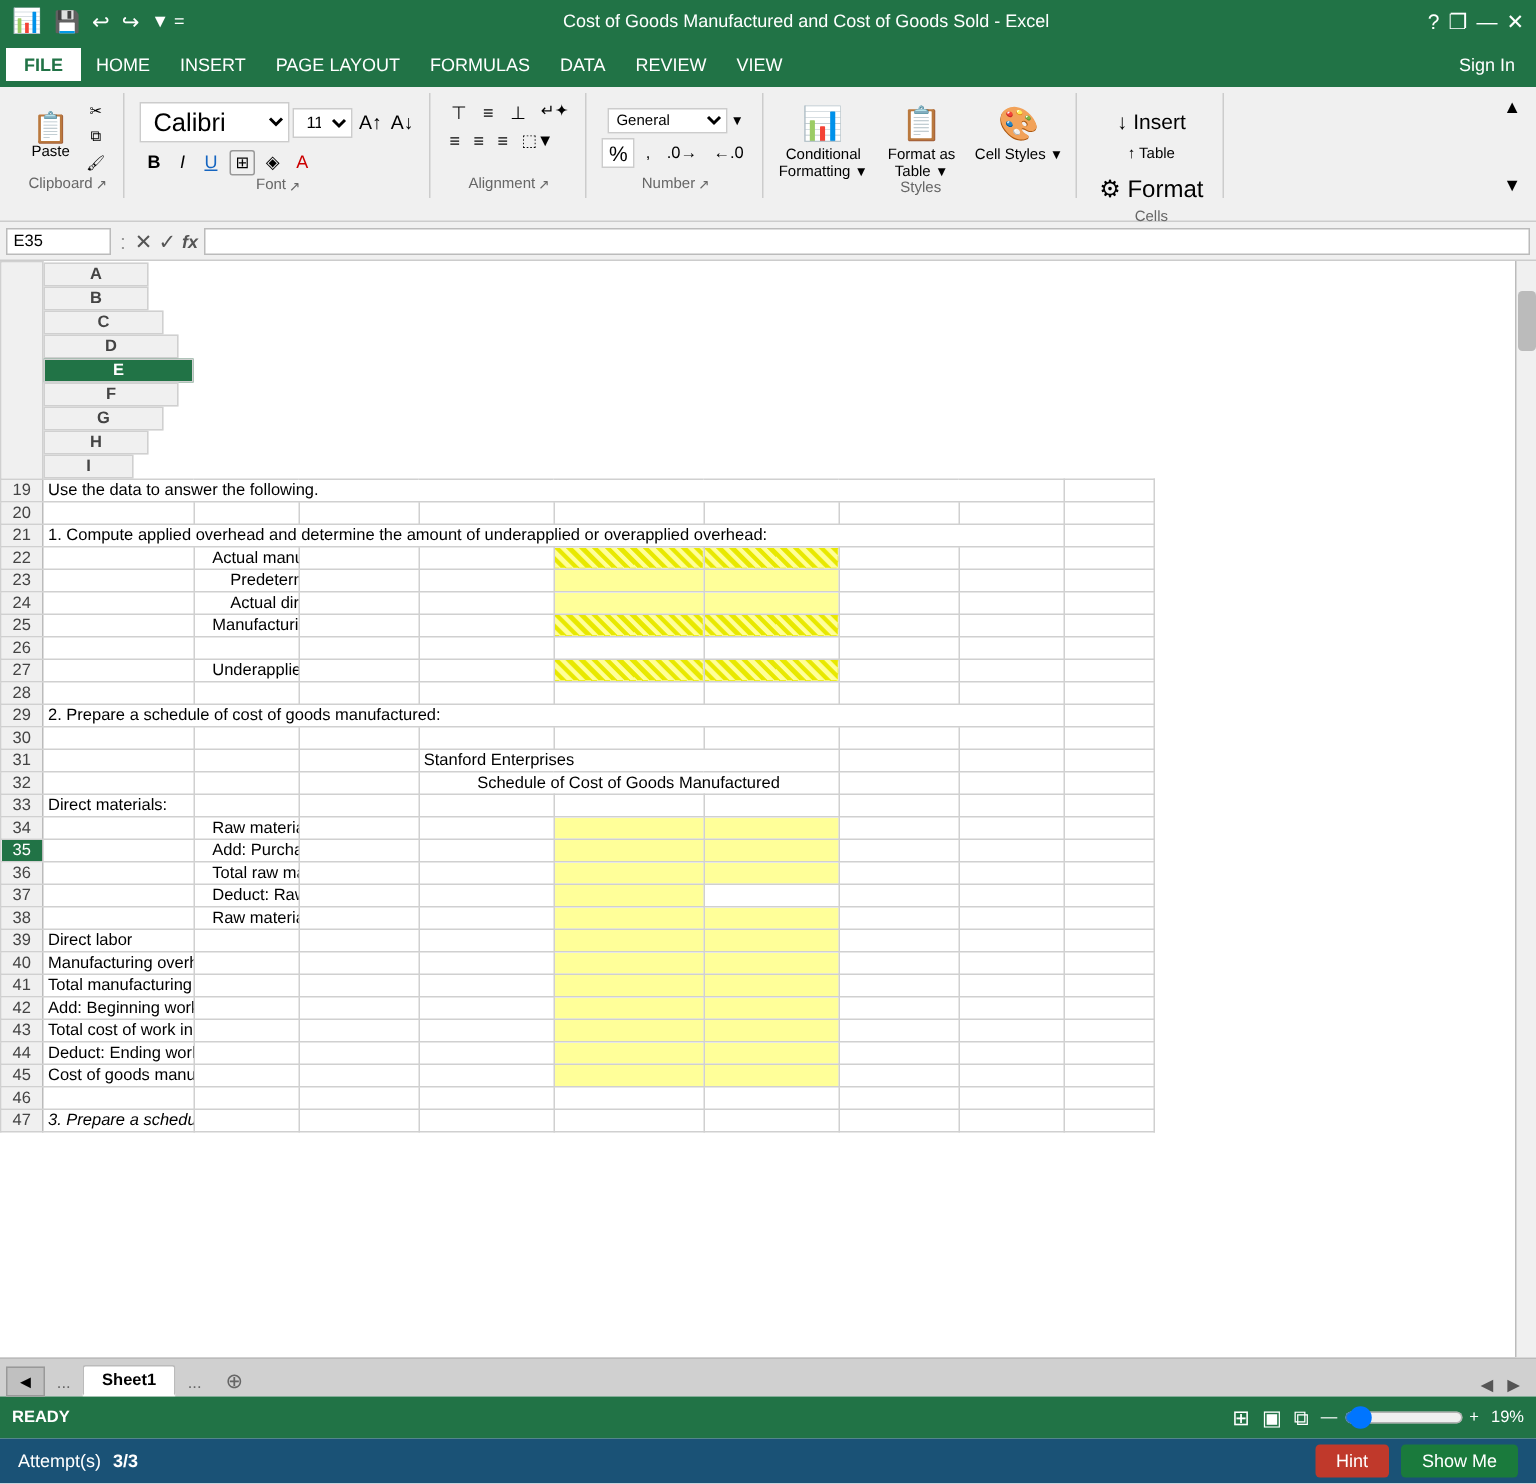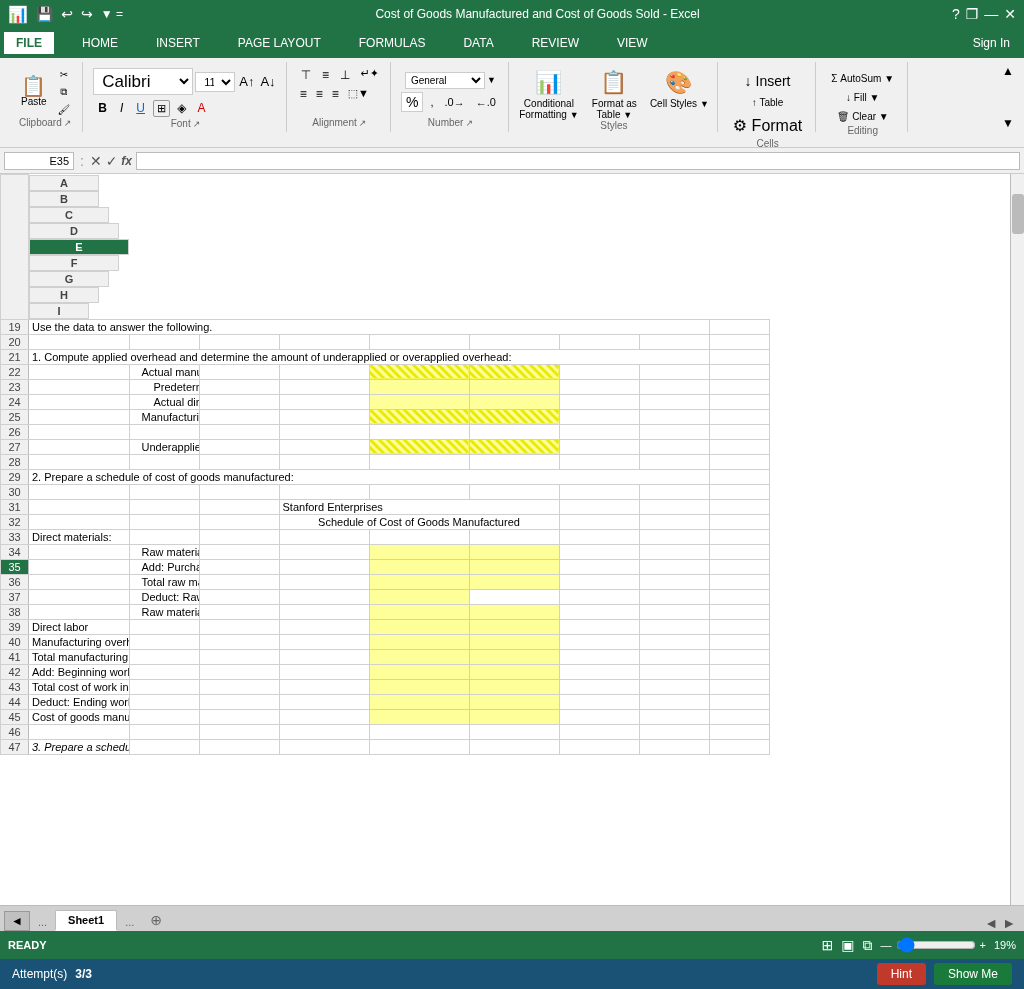--- a/index.html
+++ b/index.html
@@ -20,21 +20,21 @@
     #title-bar .win-controls { display: flex; gap: 6px; font-size: 14px; }
 
     
     #menu-bar {
       background: #217346;
       color: #fff;
       height: 30px;
       display: flex;
       align-items: center;
       padding: 0 4px;
-      gap: 18px;
+      gap: 0;
     }
     #menu-bar .file-tab {
       background: #fff;
       color: #217346;
       padding: 4px 12px;
       font-weight: bold;
       font-size: 12px;
       cursor: pointer;
     }
     #menu-bar .menu-item {
@@ -147,21 +147,21 @@
       align-items: center;
       padding: 2px 4px;
       gap: 4px;
     }
     .name-box {
       width: 70px;
       background: #fff;
       border: 1px solid #bbb;
       padding: 2px 4px;
       font-size: 11px;
-      text-align: right;
+      text-align: left;
     }
     .formula-divider { color: #999; font-size: 14px; padding: 0 2px; }
     .fx-label { font-size: 12px; color: #555; font-style: italic; font-weight: bold; }
     .formula-input {
       flex: 1;
       background: #fff;
       border: 1px solid #bbb;
       padding: 2px 4px;
       font-size: 11px;
     }
@@ -472,30 +472,20 @@
       <div class="ribbon-group-content" style="flex-direction:column;gap:2px;padding-top:4px;">
         <button class="ribbon-btn" style="font-size:14px;">↓ Insert</button>
         <button class="ribbon-btn" style="font-size:10px;">↑ Table</button>
         <button class="ribbon-btn" style="font-size:16px;">⚙ Format</button>
       </div>
       <div class="ribbon-group-label">
         <span>Cells</span>
       </div>
     </div>
 
-    <div class="ribbon-group">
-      <div class="ribbon-group-content" style="flex-direction:column;gap:2px;padding-top:4px;">
-        <button class="ribbon-btn" style="font-size:10px;">Σ AutoSum ▼</button>
-        <button class="ribbon-btn" style="font-size:10px;">↓ Fill ▼</button>
-        <button class="ribbon-btn" style="font-size:10px;">🗑 Clear ▼</button>
-      </div>
-      <div class="ribbon-group-label">
-        <span>Editing</span>
-      </div>
-    </div>
 
     <div style="margin-left:auto;display:flex;flex-direction:column;justify-content:space-between;height:70px;padding:2px;">
       <span style="cursor:pointer;font-size:12px;">▲</span>
       <span style="cursor:pointer;font-size:12px;">▼</span>
     </div>
   </div>
 </div>
 
 <div id="formula-bar">
   <input class="name-box" value="E35" style="">

